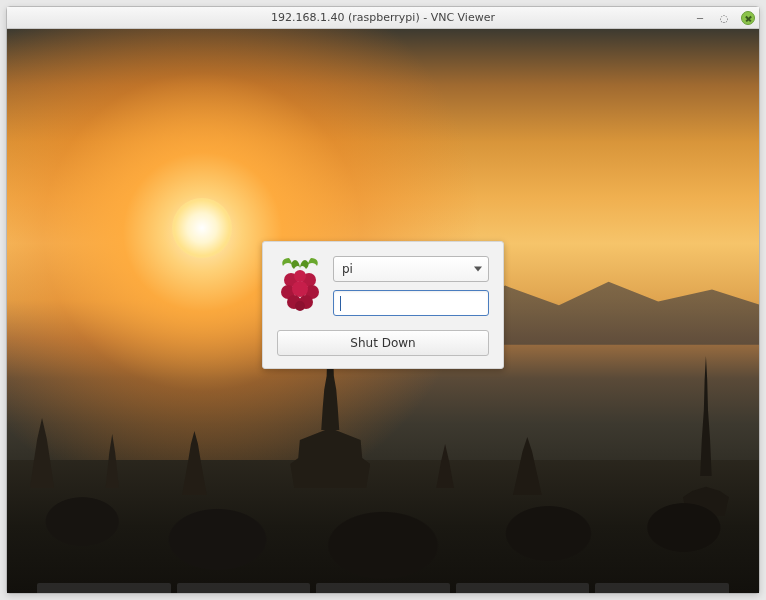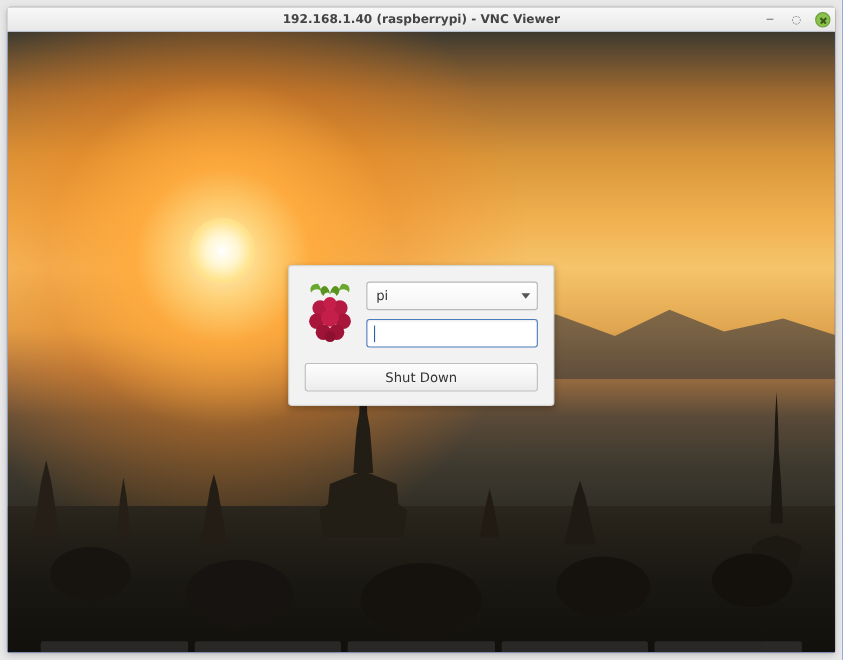--- a/index.html
+++ b/index.html
@@ -22,21 +22,21 @@
     height: 22px;
     background: linear-gradient(to bottom, #f8f8f8, #e8e8e8);
     border-bottom: 1px solid #c8c8c8;
     display: flex;
     align-items: center;
     justify-content: center;
     position: relative;
     font-size: 11px;
     color: #555;
   }
-  .titlebar-title { font-weight: bold; color: #444; }
+  .titlebar-title { font-weight: normal; color: #444; }
   .titlebar-controls {
     position: absolute;
     right: 4px; top: 0;
     height: 22px;
     display: flex;
     align-items: center;
     gap: 10px;
   }
   .tb-btn {
     width: 14px; height: 14px;
@@ -55,21 +55,21 @@
     width: 7px; height: 1.5px; background: #3a5a1e;
   }
   .tb-close::before { transform: rotate(45deg); }
   .tb-close::after  { transform: rotate(-45deg); }
 
   
   .viewport {
     flex: 1;
     position: relative;
     overflow: hidden;
-    background: #1d4ed8;
+    background: #e5e5e5;
   }
 
   
   .wallpaper {
     position: absolute; inset: 0;
     background:
       
       radial-gradient(circle at 26% 36%, rgba(255,240,200,1) 0%, rgba(255,210,120,0.95) 6%, rgba(255,170,60,0.9) 12%, rgba(240,130,30,0.4) 24%, rgba(0,0,0,0) 42%),
       
       linear-gradient(to bottom,

